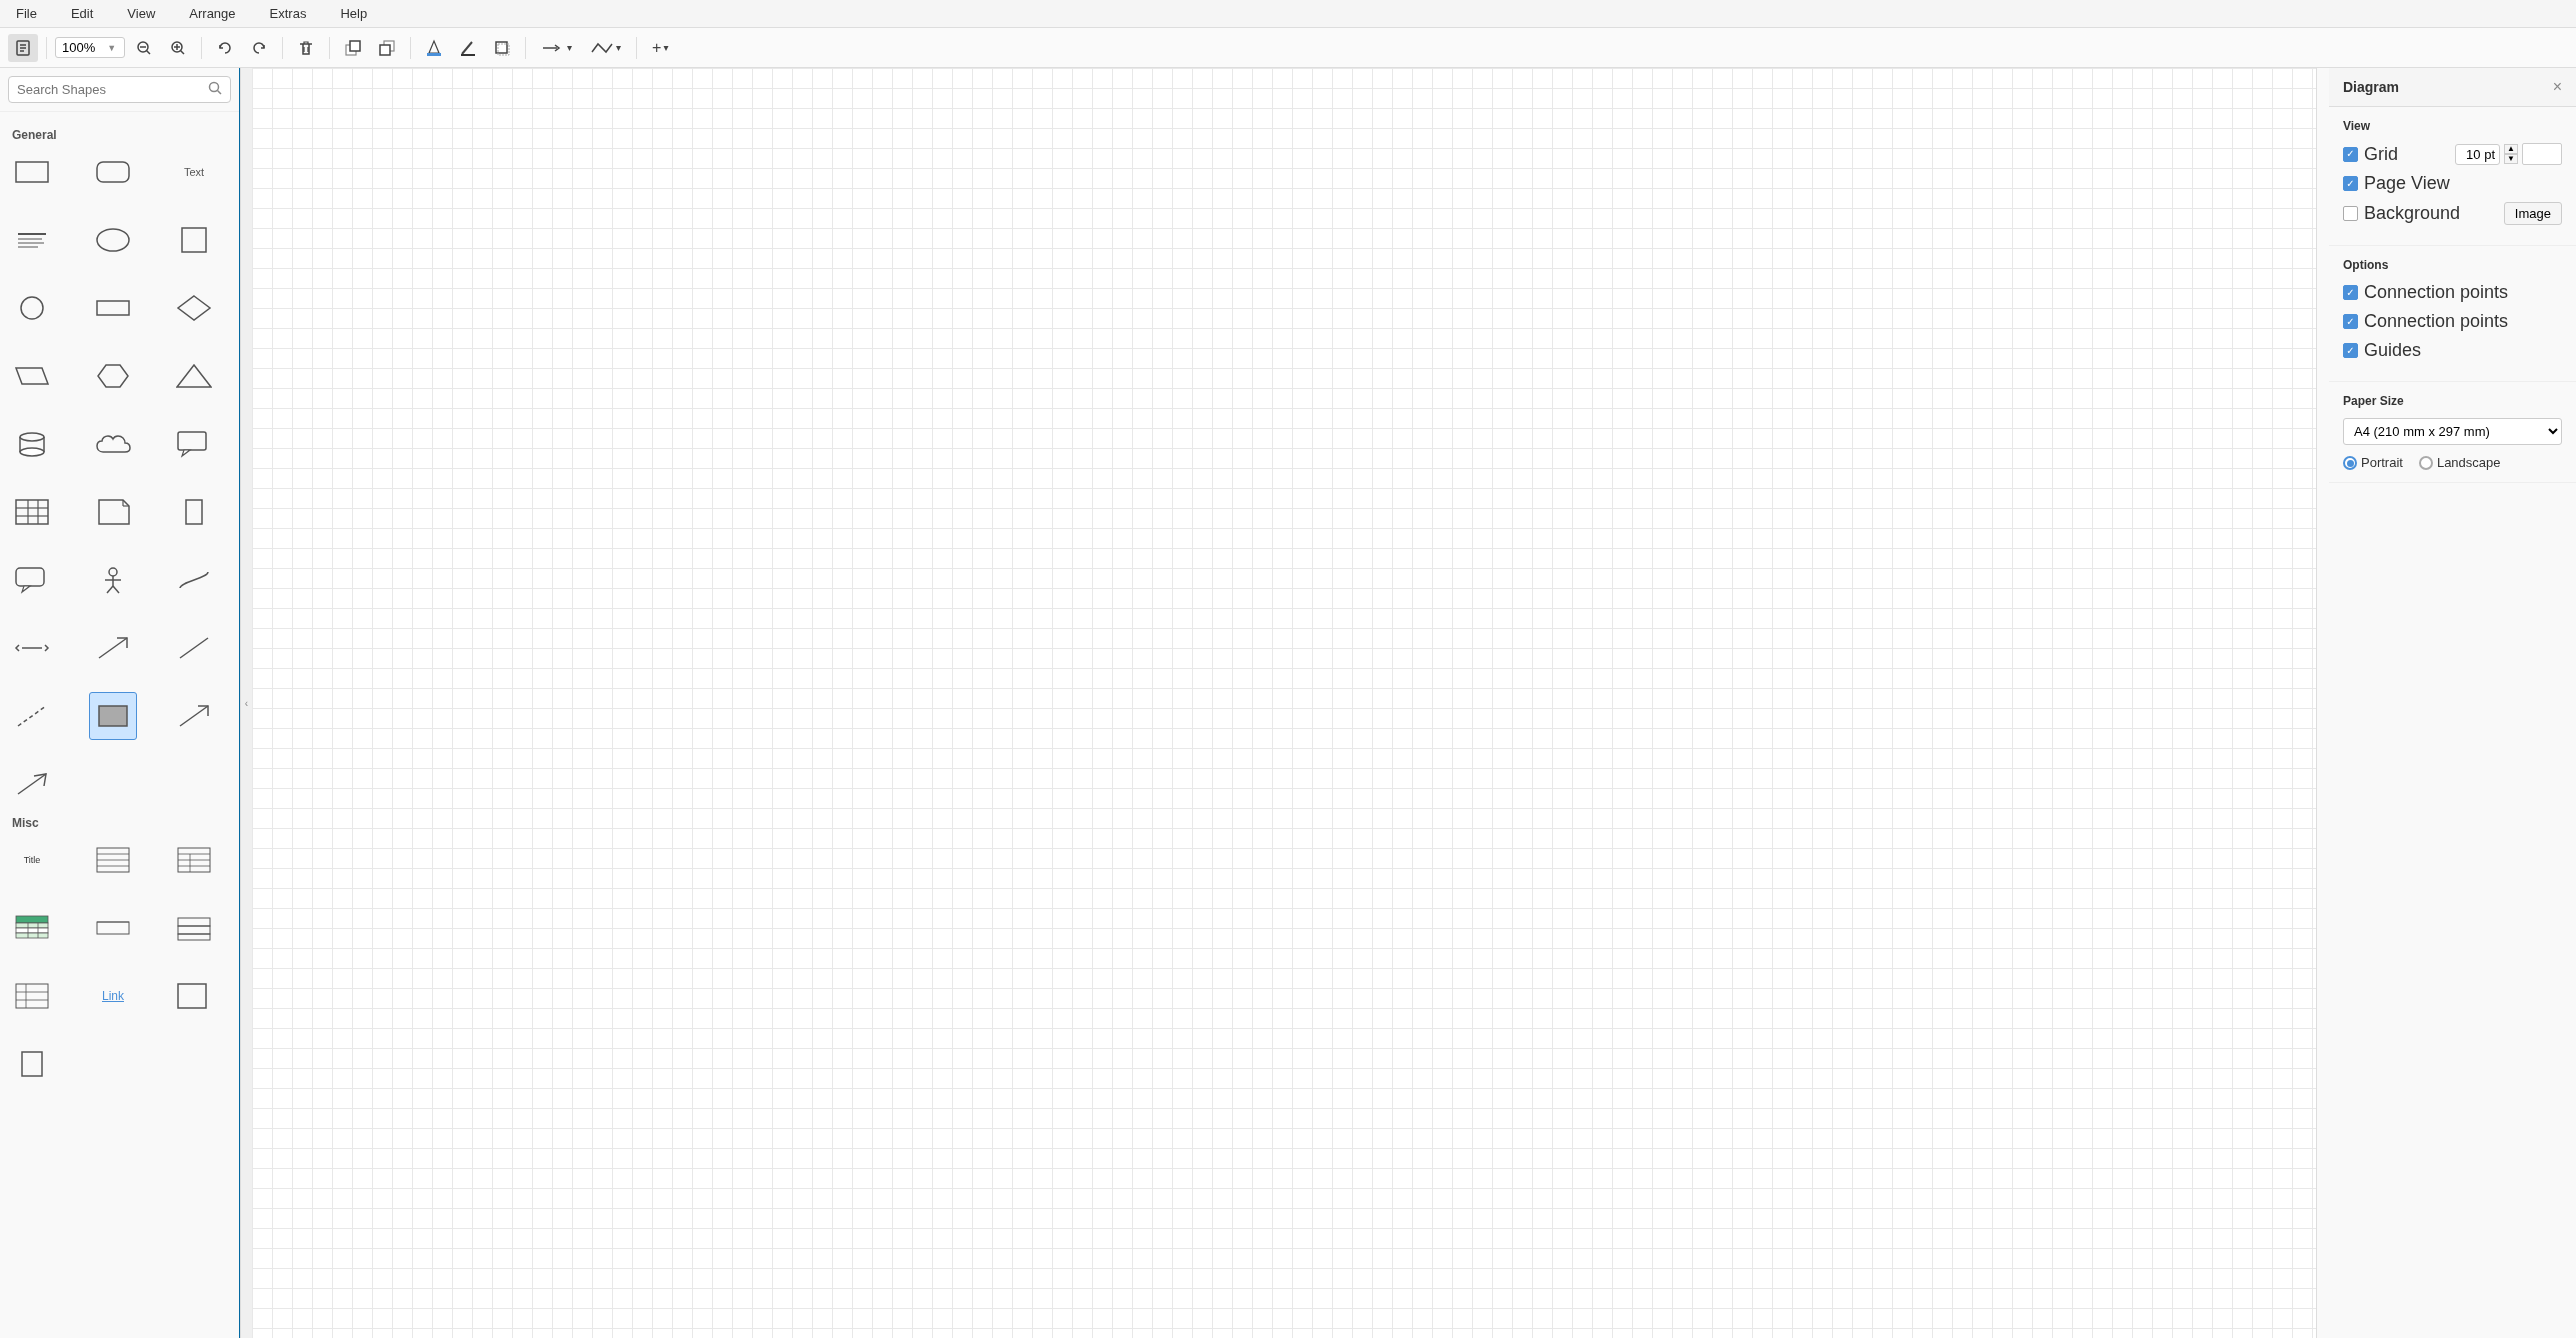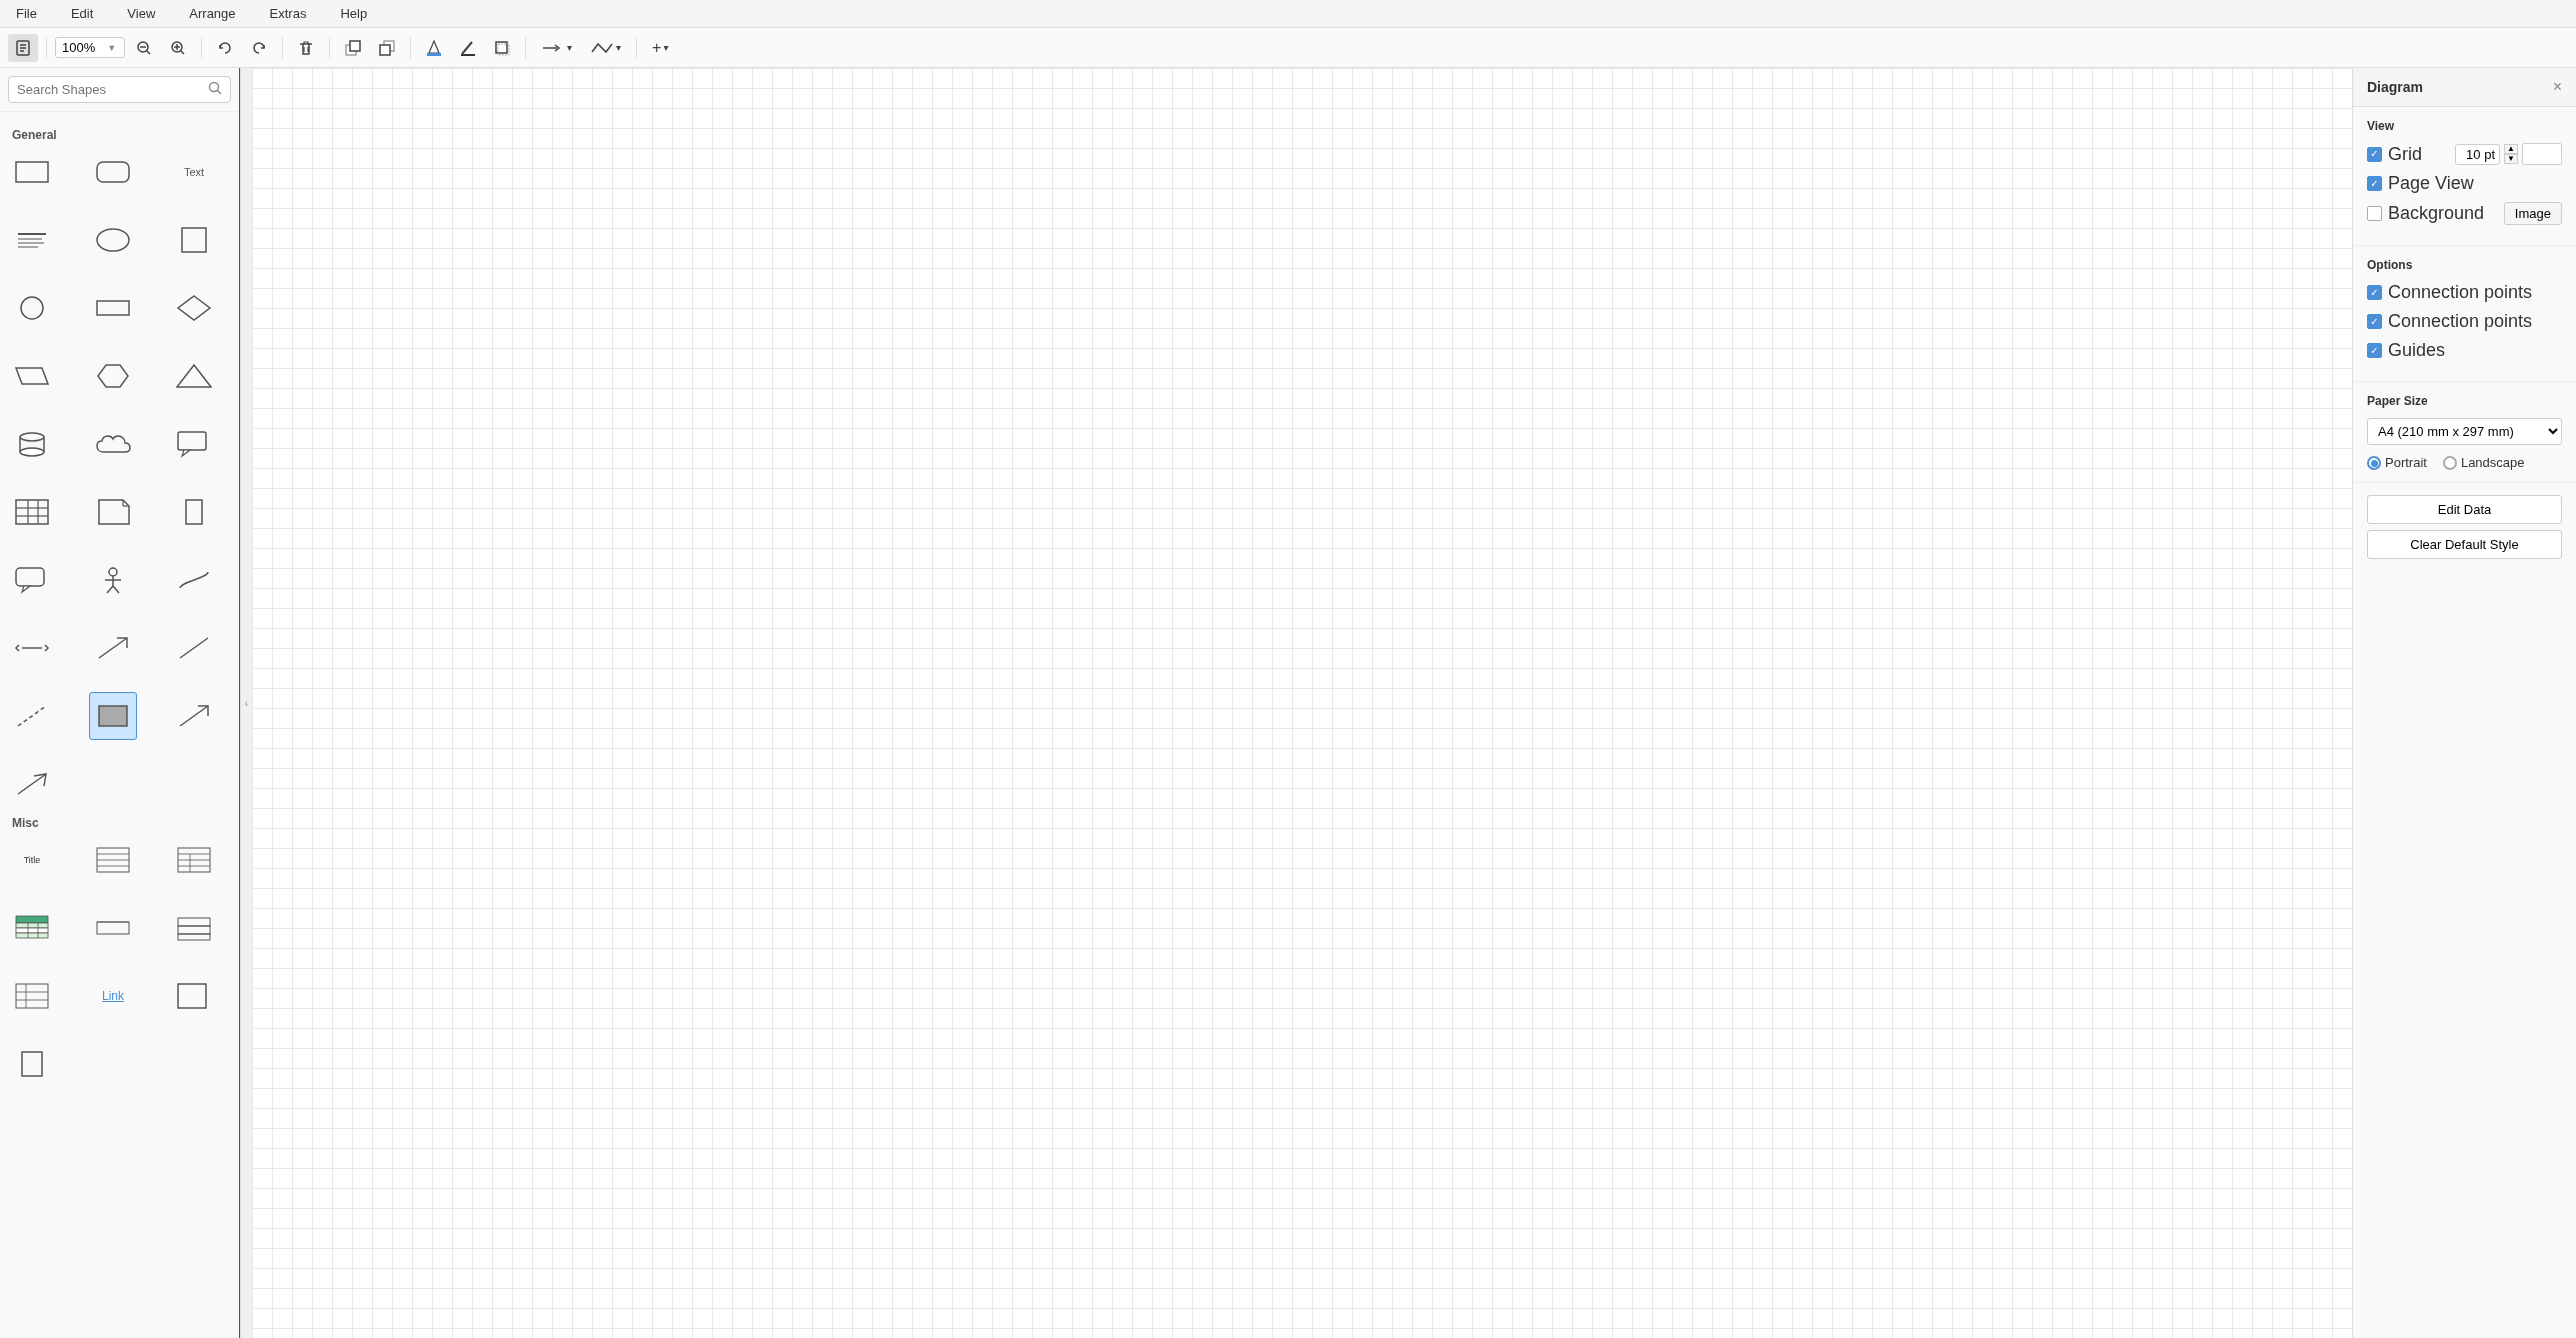--- a/index.html
+++ b/index.html
@@ -38,21 +38,21 @@
     #canvas { flex: 1; background: white; overflow: hidden; position: relative; }
     #grid-canvas { width: 100%; height: 100%; background-color: #ffffff; background-image: 
       linear-gradient(to right, #e8e8e8 1px, transparent 1px),
       linear-gradient(to bottom, #e8e8e8 1px, transparent 1px);
     background-size: 20px 20px; }
 
     
     #collapse-handle { width: 12px; background: #f0f0f0; border-left: 1px solid #ddd; display: flex; align-items: center; justify-content: center; cursor: pointer; color: #888; font-size: 10px; }
 
     
-    #right-panel { width: 224px; background: #f9f9f9; border-left: 1px solid #ddd; overflow-y: auto; }
+    #right-panel { width: 260px; background: #f9f9f9; border-left: 1px solid #ddd; overflow-y: auto; padding-left: 12px; }
     #panel-header { display: flex; align-items: center; justify-content: space-between; padding: 10px 14px; border-bottom: 1px solid #ddd; background: #f5f5f5; }
     #panel-title { font-size: 14px; font-weight: 600; color: #333; }
     #panel-close { cursor: pointer; color: #888; font-size: 16px; }
 
     .panel-section { padding: 12px 14px; border-bottom: 1px solid #eee; }
     .panel-section-title { font-size: 12px; font-weight: 700; color: #333; margin-bottom: 10px; text-transform: none; }
 
     .panel-row { display: flex; align-items: center; margin-bottom: 8px; gap: 8px; }
 
     
@@ -590,19 +590,15 @@
           </div>
           <span class="radio-label">Portrait</span>
         </div>
         <div class="radio-wrapper">
           <div class="radio-outer unchecked"></div>
           <span class="radio-label">Landscape</span>
         </div>
       </div>
     </div>
 
-    <div class="panel-section" style="border-bottom:none;">
-      <button class="action-btn">Edit Data</button>
-      <button class="action-btn">Clear Default Style</button>
-    </div>
   </div>
 </div>
 
 
 </body></html>

